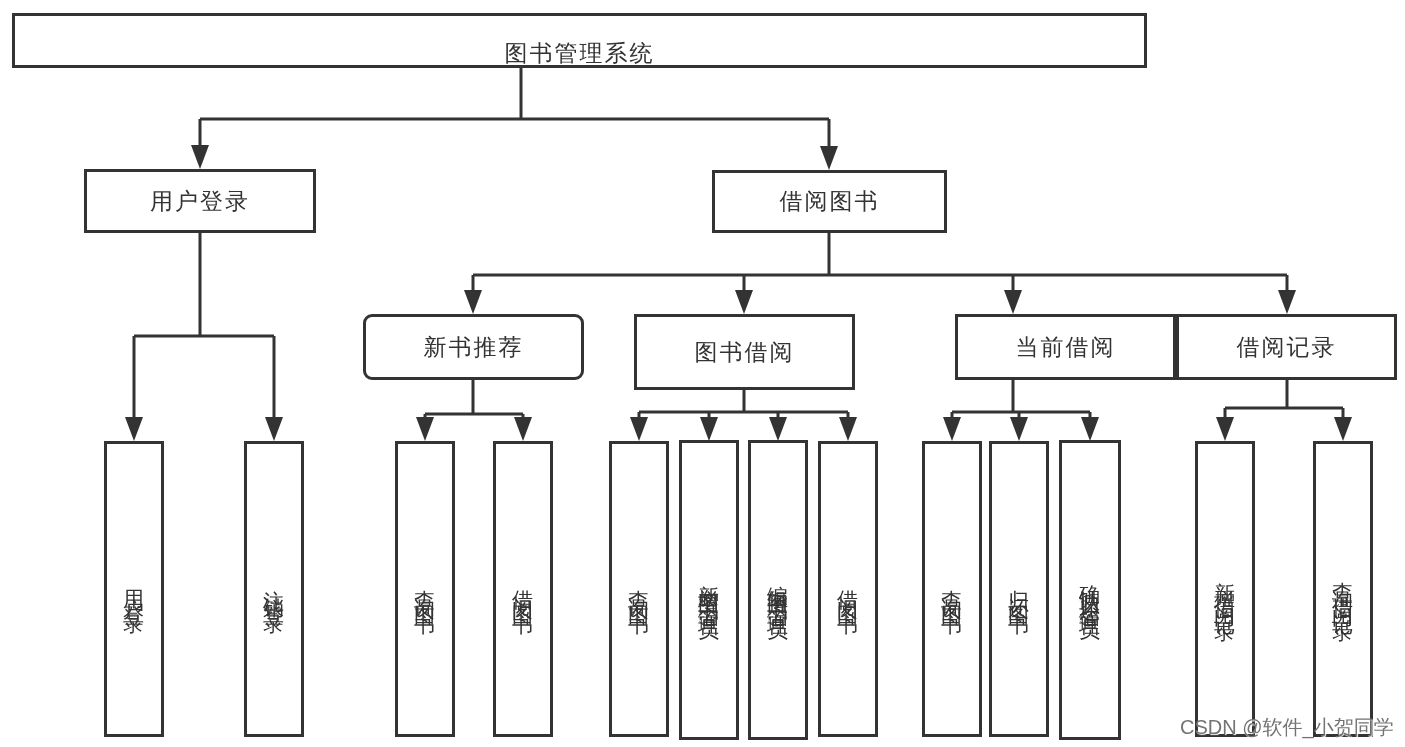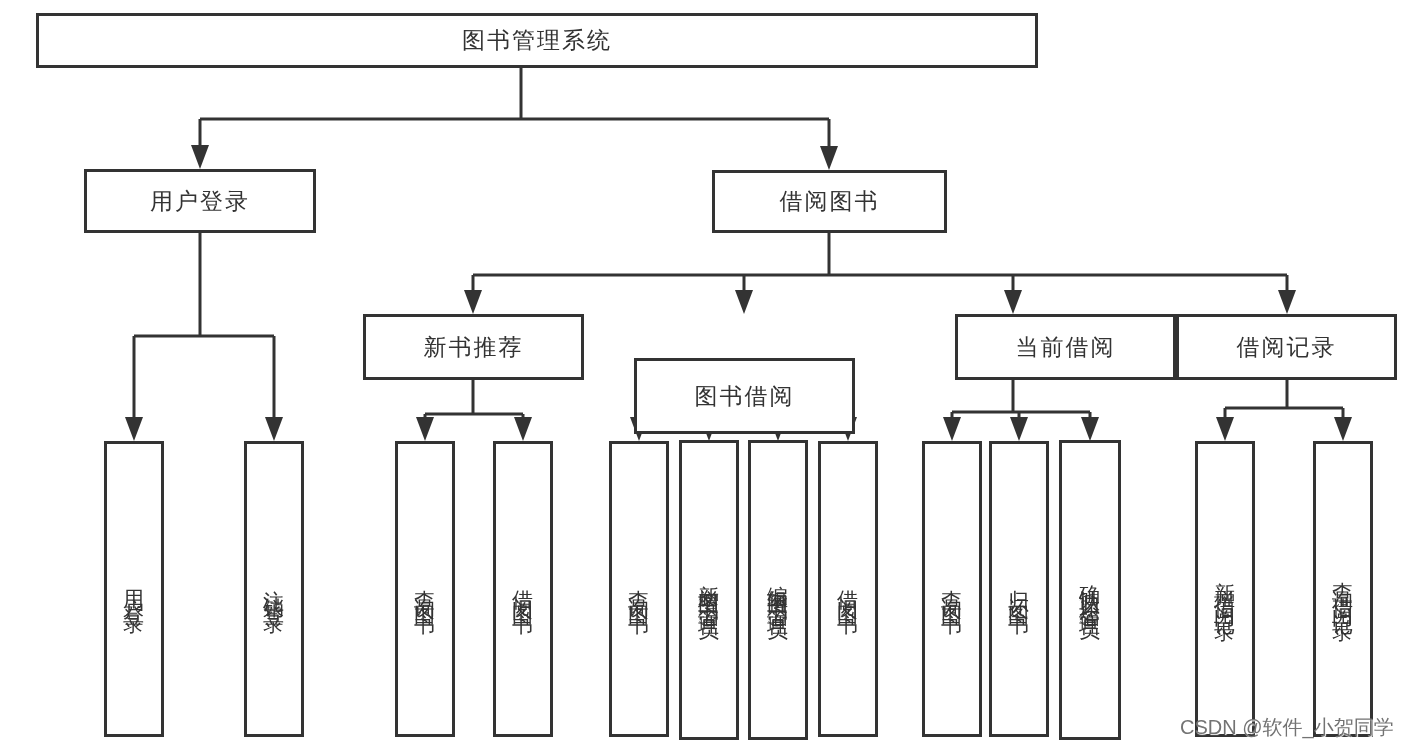--- a/index.html
+++ b/index.html
@@ -81,35 +81,35 @@
       </g>
       <g>
         <path d="M1287,380 L1287,408"></path>
         <path d="M1225,408 L1343,408"></path>
         <path d="M1225,408 L1225,436" marker-end="url(#ah)"></path>
         <path d="M1343,408 L1343,436" marker-end="url(#ah)"></path>
       </g>
     </g>
   </svg>
 
-  <div class="box" style="left:36px;top:13px;width:1002px;height:55px;">
+  <div class="box" style="left:12px;top:13px;width:1135px;height:55px;align-items:flex-end;">
     <span class="hlbl">图书管理系统</span>
   </div>
 
   <div class="box" style="left:84px;top:169px;width:232px;height:64px;">
     <span class="hlbl">用户登录</span>
   </div>
   <div class="box" style="left:712px;top:170px;width:235px;height:63px;">
     <span class="hlbl">借阅图书</span>
   </div>
 
-  <div class="box" style="left:363px;top:314px;width:221px;height:66px;">
+  <div class="box" style="left:363px;top:314px;width:221px;height:66px;border-radius:9px;">
     <span class="hlbl">新书推荐</span>
   </div>
-  <div class="box" style="left:634px;top:314px;width:221px;height:76px;margin-top:44px;">
+  <div class="box" style="left:634px;top:314px;width:221px;height:76px;">
     <span class="hlbl">图书借阅</span>
   </div>
   <div class="box" style="left:955px;top:314px;width:221px;height:66px;">
     <span class="hlbl">当前借阅</span>
   </div>
   <div class="box" style="left:1176px;top:314px;width:221px;height:66px;">
     <span class="hlbl">借阅记录</span>
   </div>
 
   <div class="box" style="left:104px;top:441px;width:60px;height:296px;">

